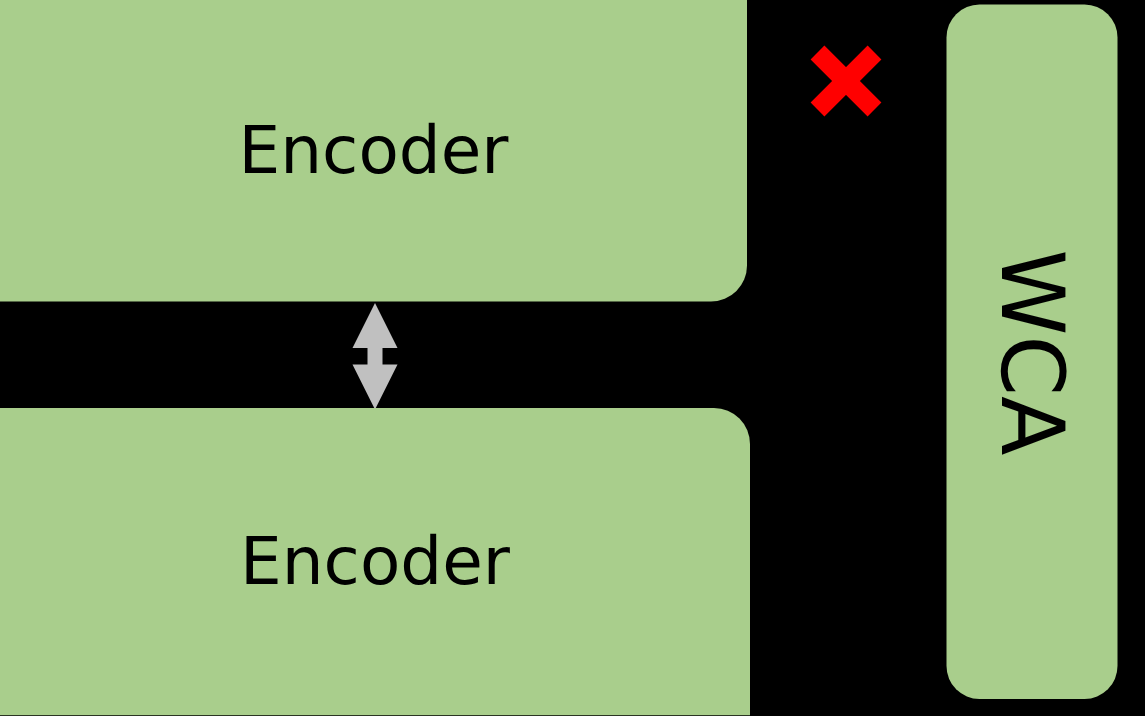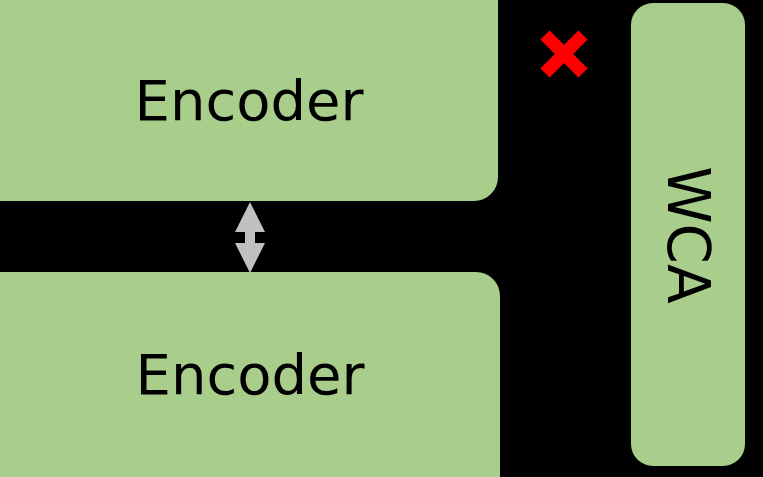--- a/index.html
+++ b/index.html
@@ -23,21 +23,21 @@
     background: #a9ce8c;
     border-radius: 24px;
     box-sizing: border-box;
     display: flex;
     align-items: center;
     justify-content: center;
   }
   .block-label {
     color: #000000;
     font-family: "DejaVu Sans", sans-serif;
-    font-size: 56px;
+    font-size: 44px;
     font-weight: 400;
     line-height: 1;
     letter-spacing: 0px;
     white-space: nowrap;
     user-select: none;
   }
 
   
   #encoder-top {
     left: -24px;

